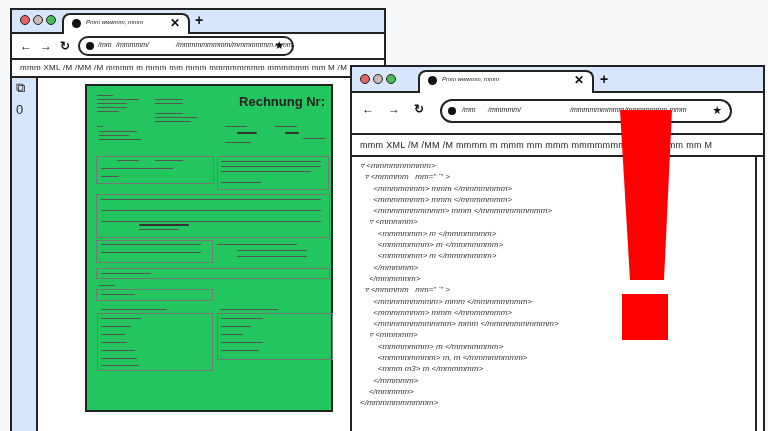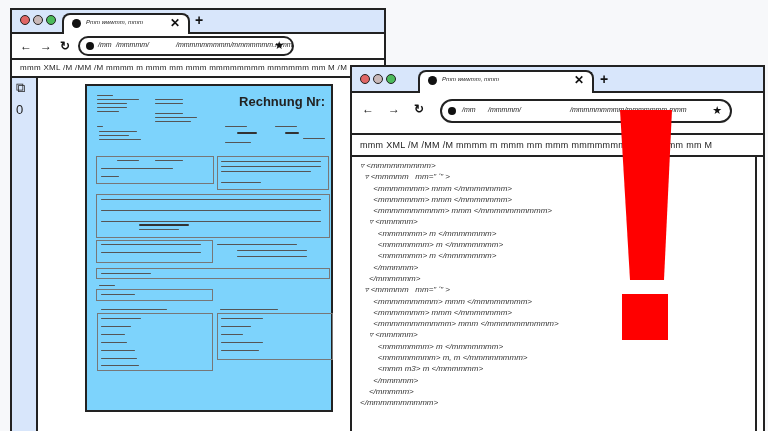--- a/index.html
+++ b/index.html
@@ -15,21 +15,21 @@
   .plus{position:absolute;top:2px;font-size:14px;font-weight:bold;color:#111;}
   .nav{position:absolute;left:0;right:0;height:26px;}
   .nav .ic{position:absolute;top:5px;font-size:12px;font-weight:bold;color:#111;}
   .url{position:absolute;top:2px;height:20px;border:2px solid #222;border-radius:12px;box-sizing:border-box;}
   .url .g{position:absolute;left:6px;top:4px;width:8px;height:8px;border-radius:50%;background:#111;}
   .url span{position:absolute;top:3px;font-size:7px;font-style:italic;color:#222;}
   .url .star{position:absolute;right:8px;top:1px;font-size:11px;color:#111;font-style:normal;}
   .bm{position:absolute;left:0;right:0;height:18px;border-top:2px solid #222;font-size:8px;color:#222;padding-left:8px;white-space:nowrap;overflow:hidden;line-height:16px;letter-spacing:0.3px;}
   .sidebar{position:absolute;left:10px;width:24px;background:#d8e6fb;border-right:2px solid #222;border-left:2px solid #222;}
   .sidebar .si{position:absolute;left:4px;font-size:13px;color:#222;}
-  .doc{position:absolute;left:85px;top:84px;width:248px;height:328px;background:#7dd3fc;border:2px solid #222;box-sizing:border-box;}
+  .doc{position:absolute;left:85px;top:84px;width:248px;height:328px;background:#22c55e;border:2px solid #222;box-sizing:border-box;}
   .doc .rt{position:absolute;right:6px;top:8px;font-size:13px;font-weight:bold;color:#222;}
   .box{position:absolute;border:1.5px solid #777;box-sizing:border-box;}
   .sq{position:absolute;height:2px;background:#333;border-radius:1px;}
   .sq.t{height:1px;background:#555;}
   .xml{position:absolute;left:360px;top:160px;font-size:8px;color:#333;font-style:italic;line-height:11.3px;white-space:pre;}
   .excl{position:absolute;}
 </style>
 </head>
 <body>
 

